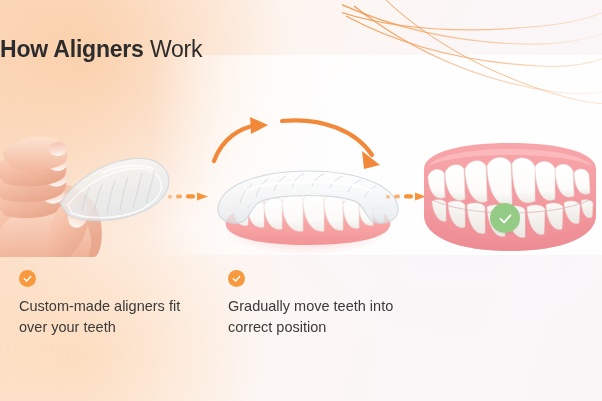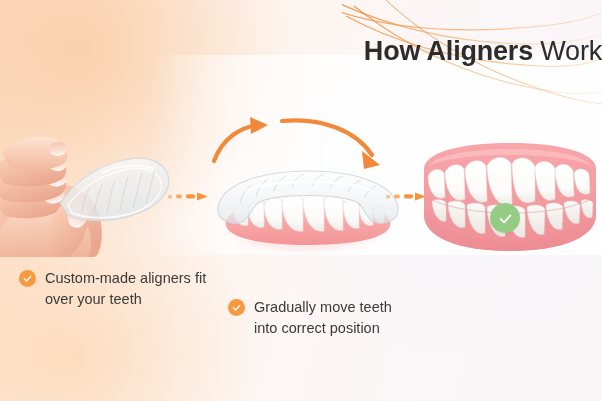--- a/index.html
+++ b/index.html
@@ -77,22 +77,22 @@
     height: 110px;
     pointer-events: none;
   }
 
   
   .title {
     position: absolute;
     left: 0;
     right: 0;
     top: 36px;
-    text-align: right;
-    font-size: 27px;
+    text-align: left;
+    font-size: 23px;
     letter-spacing: -0.2px;
     color: #2c2c2c;
     white-space: nowrap;
   }
   .title .strong { font-weight: bold; }
   .title .light  { font-weight: normal; }
 
   
   .stage {
     position: absolute;
@@ -138,23 +138,24 @@
     top: 268px;
     width: 602px;
     height: 110px;
   }
   .bullet {
     position: absolute;
     top: 0;
     display: flex;
     align-items: flex-start;
     gap: 9px;
+    flex-direction: column;
   }
   .bullet-1 { left: 19px;  width: 192px; }
-  .bullet-2 { left: 228px; width: 180px; margin-top: 29px; }
+  .bullet-2 { left: 228px; width: 180px; }
   .bullet-3 { left: 430px; width: 168px; }
 
   .check-badge {
     flex: 0 0 auto;
     width: 17px;
     height: 17px;
     margin-top: 2px;
     border-radius: 50%;
     background: #f7993f;
     display: flex;

